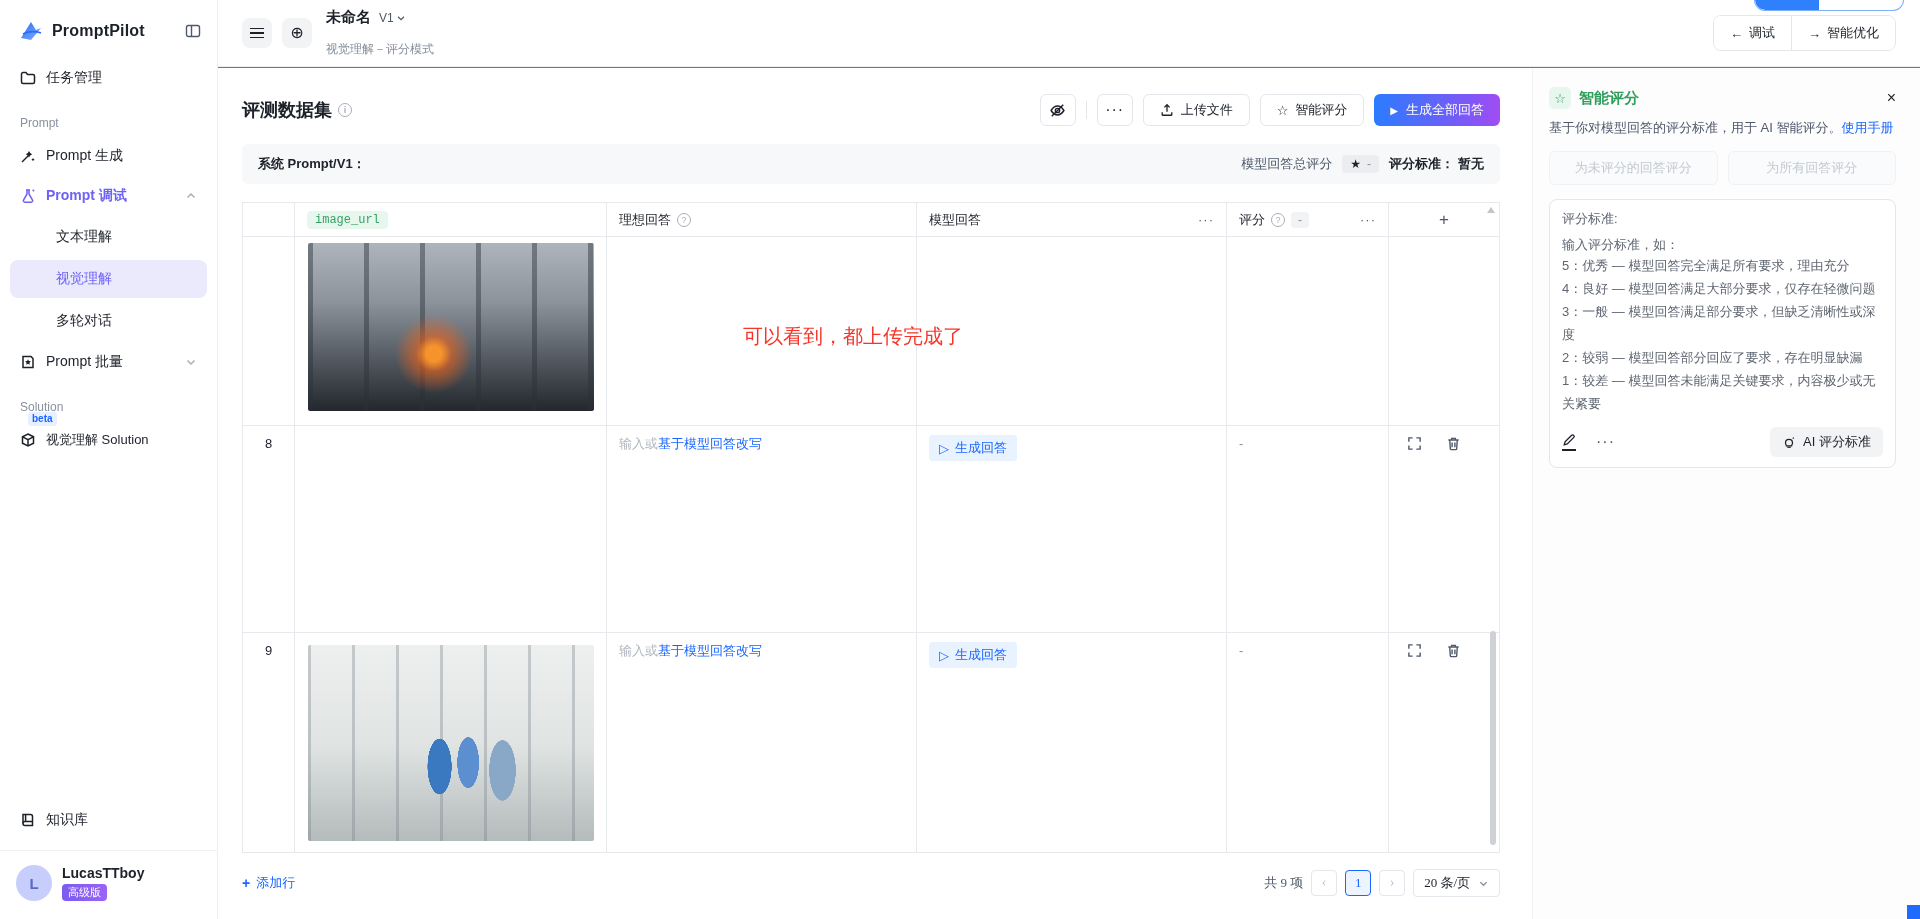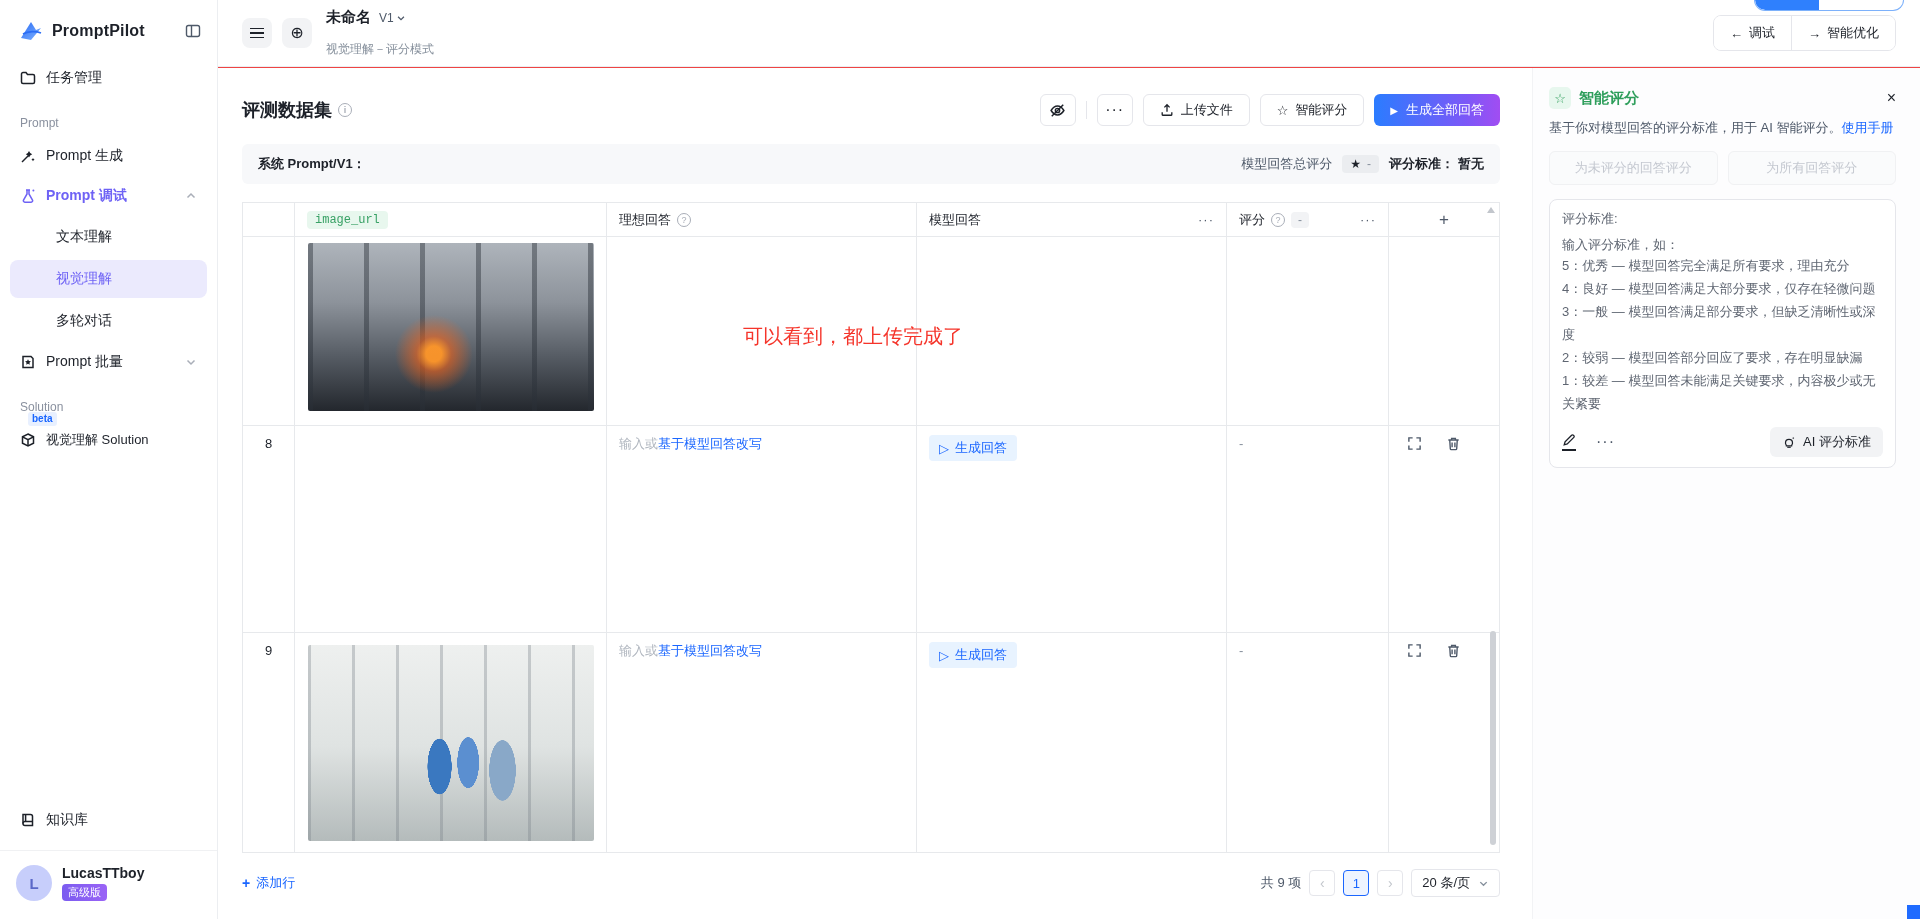--- a/index.html
+++ b/index.html
@@ -119,21 +119,21 @@
   .row-actions { display:flex; gap:24px; padding:10px 0 0 18px; color:#4e5969; }
   .row-actions svg { cursor:pointer; }
   .annotation { position:absolute; left:500px; top:120px; font-size:20px; font-weight:500; color:#f5342a; white-space:nowrap; z-index:3; }
   .tbl-scroll-thumb { position:absolute; right:3px; top:428px; width:6px; height:214px; border-radius:3px; background:#ced1d6; z-index:2; }
   .tbl-scroll-up { position:absolute; right:4px; top:4px; width:0; height:0; border-left:4px solid transparent; border-right:4px solid transparent; border-bottom:6px solid #c2c6cc; z-index:2; }
 
   
   .pager-row { display:flex; align-items:center; margin-top:14px; height:32px; }
   .add-row { display:flex; align-items:center; gap:6px; color:#1a66ff; font-size:13px; cursor:pointer; }
   .add-row .pl { font-size:14px; font-weight:bold; }
-  .pager-right { margin-left:auto; display:flex; align-items:center; gap:8px; font-size:13px; color:#4e5969; }
+  .pager-right { margin-left:auto; display:flex; align-items:center; gap:8px; font-size:13px; color:#4e5969;font-family:Liberation Serif, serif; }
   .pg-btn { width:26px; height:26px; border:1px solid #e5e6eb; border-radius:4px; background:#fff; display:flex; align-items:center; justify-content:center; color:#c2c6cc; font-size:14px; cursor:pointer; }
   .pg-cur { width:26px; height:26px; border:1px solid #1a66ff; border-radius:4px; background:#eef4ff; color:#1a66ff; display:flex; align-items:center; justify-content:center; font-size:13px; cursor:pointer; }
   .pg-size { height:28px; border:1px solid #e5e6eb; border-radius:4px; background:#fff; display:flex; align-items:center; gap:8px; padding:0 10px; color:#1d2129; cursor:pointer; }
 
   
   .rp-head { display:flex; align-items:center; gap:8px; }
   .rp-star { width:22px; height:22px; border-radius:5px; background:#e7f7ee; color:#2e9e5b; display:flex; align-items:center; justify-content:center; font-size:13px; }
   .rp-title { font-size:15px; font-weight:bold; color:#2e9e5b; }
   .rp-close { margin-left:auto; color:#1d2129; font-size:16px; cursor:pointer; line-height:1; }
   .rp-desc { margin-top:10px; font-size:13px; color:#4e5969; }

